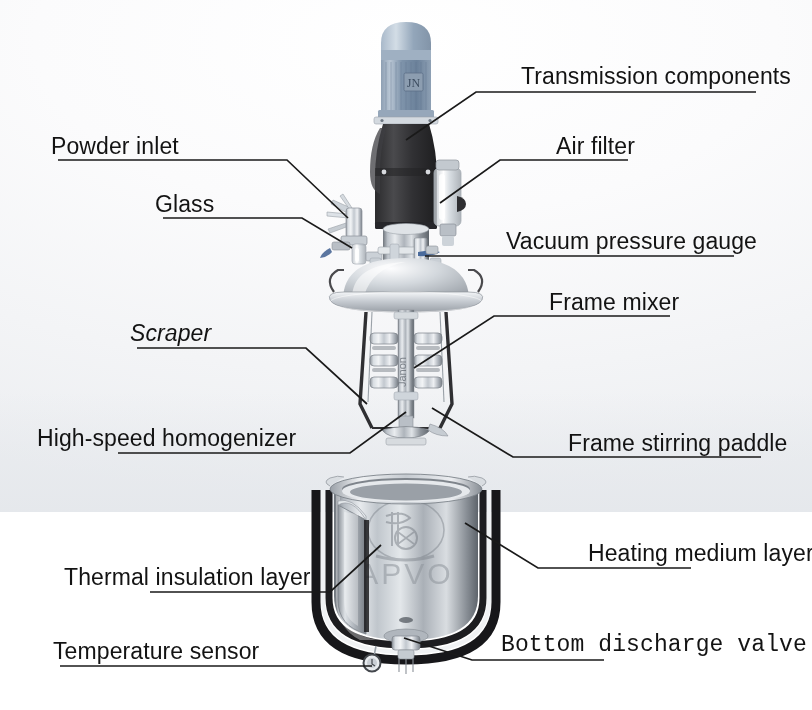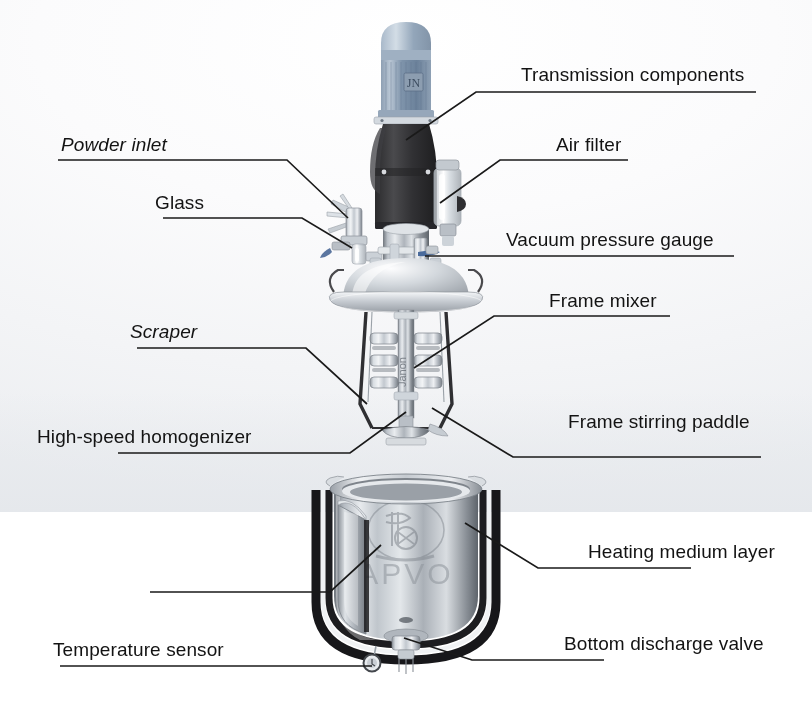--- a/index.html
+++ b/index.html
@@ -18,21 +18,21 @@
     content:"";position:absolute;left:0;right:0;bottom:0;height:120px;
     background:linear-gradient(180deg,rgba(236,238,241,0) 0%,rgba(228,231,235,.85) 100%);
     pointer-events:none;
   }
   svg.layer{position:absolute;left:0;top:0;width:812px;height:710px;}
   #art{z-index:1}
   #leaders{z-index:3}
   .labels{position:absolute;left:0;top:0;width:812px;height:710px;z-index:4}
   .lbl{
     position:absolute;white-space:nowrap;color:#131313;
-    font-size:19px;letter-spacing:.1px;line-height:1;
+    font-size:23px;letter-spacing:.1px;line-height:1;
   }
 </style>
 </head>
 <body>
 
 <div id="stage">
 
   <svg class="layer" id="art" viewBox="0 0 812 710">
     <defs>
       <linearGradient id="gMotor" x1="0" y1="0" x2="1" y2="0">
@@ -301,25 +301,26 @@
       <path d="M118,453 L350,453 L406,412" fill="none" stroke="#1a1a1a" stroke-width="1.7" stroke-linejoin="miter" stroke-linecap="butt"></path>
       <path d="M761,457 L513,457 L432,408" fill="none" stroke="#1a1a1a" stroke-width="1.7" stroke-linejoin="miter" stroke-linecap="butt"></path>
       <path d="M691,568 L538,568 L465,523" fill="none" stroke="#1a1a1a" stroke-width="1.7" stroke-linejoin="miter" stroke-linecap="butt"></path>
       <path d="M150,592 L330,592 L381,545" fill="none" stroke="#1a1a1a" stroke-width="1.7" stroke-linejoin="miter" stroke-linecap="butt"></path>
       <path d="M60,666 L350,666 L372,666" fill="none" stroke="#1a1a1a" stroke-width="1.7" stroke-linejoin="miter" stroke-linecap="butt"></path>
       <path d="M604,660 L472,660 L404,638" fill="none" stroke="#1a1a1a" stroke-width="1.7" stroke-linejoin="miter" stroke-linecap="butt"></path>
     </svg>
 
   <div class="labels" id="labelLayer">
       <div class="lbl" style="left: 521px; top: 65px; color: rgb(19, 19, 19);">Transmission components</div>
-      <div class="lbl" style="left: 61px; top: 135px; color: rgb(19, 19, 19); font-style: italic;">Powder inlet</div>
+      <div class="lbl" style="left: 51px; top: 135px; color: rgb(19, 19, 19);">Powder inlet</div>
       <div class="lbl" style="left: 556px; top: 135px; color: rgb(19, 19, 19);">Air filter</div>
       <div class="lbl" style="left: 155px; top: 193px; color: rgb(19, 19, 19);">Glass</div>
       <div class="lbl" style="left: 506px; top: 230px; color: rgb(19, 19, 19);">Vacuum pressure gauge</div>
       <div class="lbl" style="left: 549px; top: 291px; color: rgb(19, 19, 19);">Frame mixer</div>
       <div class="lbl" style="left: 130px; top: 322px; color: rgb(19, 19, 19); font-style: italic;">Scraper</div>
       <div class="lbl" style="left: 37px; top: 427px; color: rgb(19, 19, 19);">High-speed homogenizer</div>
-      <div class="lbl" style="left: 568px; top: 412px; color: rgb(19, 19, 19);">Frame stirring paddle</div>
+      <div class="lbl" style="left: 568px; top: 432px; color: rgb(19, 19, 19);">Frame stirring paddle</div>
       <div class="lbl" style="left: 588px; top: 542px; color: rgb(19, 19, 19);">Heating medium layer</div>
+      <div class="lbl" style="left: 64px; top: 566px; color: rgb(19, 19, 19);">Thermal insulation layer</div>
       <div class="lbl" style="left: 53px; top: 640px; color: rgb(19, 19, 19);">Temperature sensor</div>
-      <div class="lbl" style="left: 564px; top: 634px; color: rgb(19, 19, 19);">Bottom discharge valve</div>
+      <div class="lbl" style="left: 501px; top: 634px; color: rgb(19, 19, 19); font-family: Liberation Mono, monospace;">Bottom discharge valve</div>
     </div>
 </div>
 
 </body></html>

